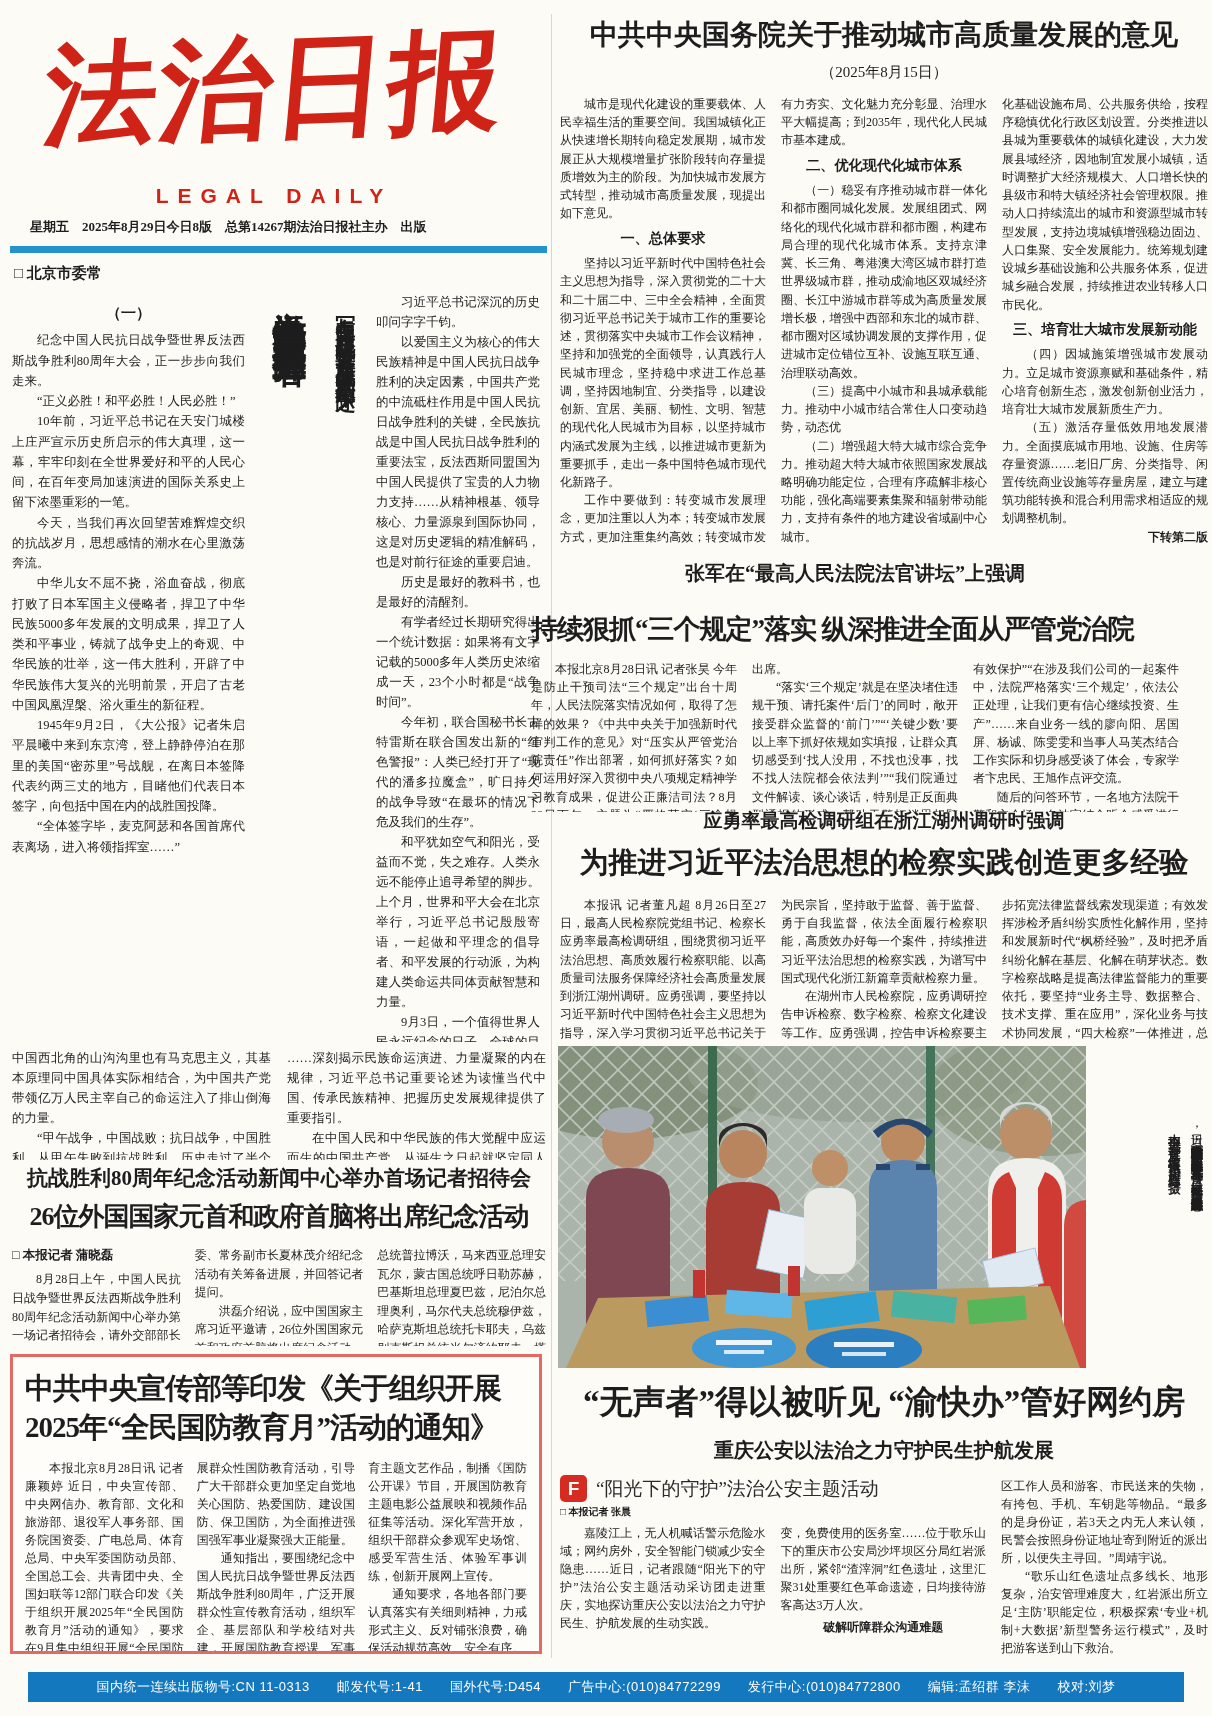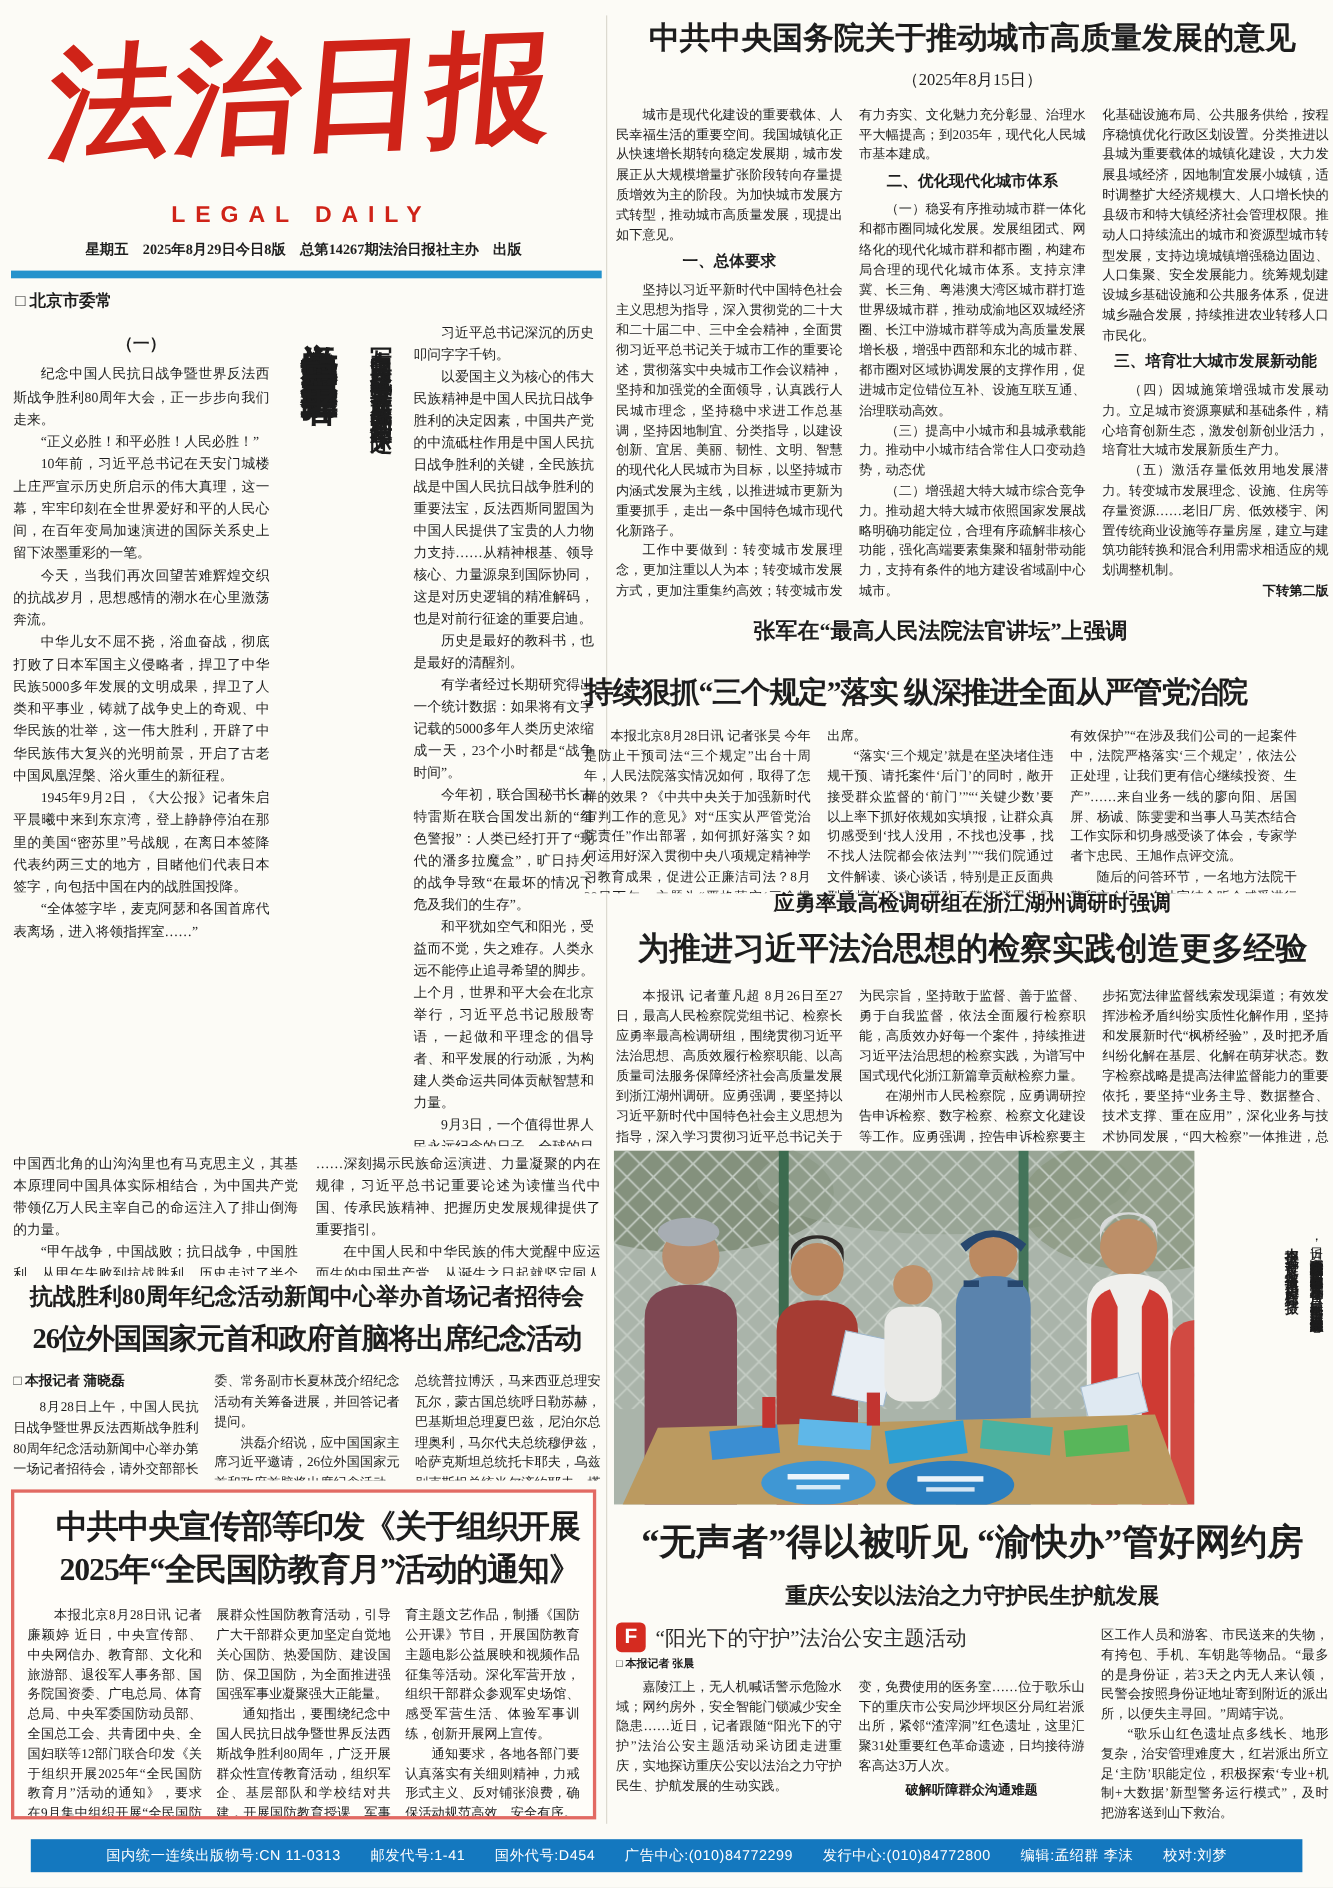--- a/index.html
+++ b/index.html
@@ -13,21 +13,21 @@
   body{margin:0;background:#dcdcd8}
   .page{position:relative;width:1212px;height:1716px;margin:0 auto;background:#fcfbf6;
         font-family:"Liberation Serif","DejaVu Serif",serif;color:var(--ink);overflow:hidden}
   .abs{position:absolute}
 
   
   .brand{left:0;top:30px;width:548px;text-align:center;font-size:112px;line-height:1.05;
          font-weight:bold;color:var(--red);transform:skewX(-7deg) rotate(-2deg);letter-spacing:2px;white-space:nowrap}
   .brand-en{left:0;top:184px;width:548px;text-align:center;font-size:21px;font-weight:bold;
             letter-spacing:9px;color:var(--red);font-family:"Liberation Sans","DejaVu Sans",sans-serif}
-  .dateline{left:30px;top:218px;width:492px;display:flex;justify-content:center;
+  .dateline{left:30px;top:218px;width:492px;display:flex;justify-content:flex-start;
             font-size:13px;font-weight:bold}
   .bluebar{left:10px;top:246px;width:537px;height:7px;background:var(--bar-blue)}
   .sep-v{left:551px;top:14px;width:1px;height:1644px;background:#d9d6cd}
 
   
   .cols{display:flex;overflow:hidden}
   .col{flex:1;overflow:hidden;text-align:justify}
   .col p{margin:0;text-indent:2em;}
   .col p.cont{text-indent:0}
   .col p.sec{text-indent:0;text-align:center;font-weight:bold;font-size:1.18em;margin:5px 0}
@@ -49,21 +49,21 @@
   
   .kz{left:12px;top:1164px;width:534px}
   .kz-kicker{text-align:center;font-size:21px;font-weight:bold;white-space:nowrap}
   .kz-head{text-align:center;font-size:26px;font-weight:900;margin-top:7px;white-space:nowrap;letter-spacing:-1px}
   .kz-byline{font-weight:bold;font-size:12.5px;margin-bottom:5px}
   .kz-cols{gap:14px;margin-top:12px;height:100px;font-size:12px;line-height:1.55}
 
   
   .redbox{left:10px;top:1354px;width:532px;height:300px;border:3px solid var(--box-red);
           padding:12px 12px 8px;background:#fffdf9}
-  .rb-head{text-align:right;font-size:29px;font-weight:900;line-height:1.35;letter-spacing:-1px}
+  .rb-head{text-align:left;font-size:29px;font-weight:900;line-height:1.35;letter-spacing:-1px}
   .rb-cols{gap:13px;margin-top:12px;height:192px;font-size:12px;line-height:1.5}
 
   
   .op{left:560px;top:16px;width:648px}
   .op-title{text-align:center;font-size:28px;font-weight:900;white-space:nowrap}
   .op-date{text-align:center;font-size:15px;margin-top:9px}
   .op-cols{gap:15px;margin-top:13px;height:452px;font-size:12px;line-height:1.52}
 
   
   .zj{left:531px;top:560px;width:648px}
@@ -207,21 +207,21 @@
           <p class="cont">有力夯实、文化魅力充分彰显、治理水平大幅提高；到2035年，现代化人民城市基本建成。</p>
           <p class="sec">二、优化现代化城市体系</p>
           <p>（一）稳妥有序推动城市群一体化和都市圈同城化发展。发展组团式、网络化的现代化城市群和都市圈，构建布局合理的现代化城市体系。支持京津冀、长三角、粤港澳大湾区城市群打造世界级城市群，推动成渝地区双城经济圈、长江中游城市群等成为高质量发展增长极，增强中西部和东北的城市群、都市圈对区域协调发展的支撑作用，促进城市定位错位互补、设施互联互通、治理联动高效。</p>
           <p>（三）提高中小城市和县城承载能力。推动中小城市结合常住人口变动趋势，动态优</p>
           <p>（二）增强超大特大城市综合竞争力。推动超大特大城市依照国家发展战略明确功能定位，合理有序疏解非核心功能，强化高端要素集聚和辐射带动能力，支持有条件的地方建设省域副中心城市。</p>
         </div>
       <div class="col">
           <p class="cont">化基础设施布局、公共服务供给，按程序稳慎优化行政区划设置。分类推进以县城为重要载体的城镇化建设，大力发展县域经济，因地制宜发展小城镇，适时调整扩大经济规模大、人口增长快的县级市和特大镇经济社会管理权限。推动人口持续流出的城市和资源型城市转型发展，支持边境城镇增强稳边固边、人口集聚、安全发展能力。统筹规划建设城乡基础设施和公共服务体系，促进城乡融合发展，持续推进农业转移人口市民化。</p>
           <p class="sec">三、培育壮大城市发展新动能</p>
           <p>（四）因城施策增强城市发展动力。立足城市资源禀赋和基础条件，精心培育创新生态，激发创新创业活力，培育壮大城市发展新质生产力。</p>
-          <p>（五）激活存量低效用地发展潜力。转变城市发展理念、设施、住房等存量资源……老旧厂房、低效楼宇、闲置传统商业设施等存量房屋，建立与建筑功能转换和混合利用需求相适应的规划调整机制。</p>
+          <p>（五）激活存量低效用地发展潜力。全面摸底城市用地、设施、住房等存量资源……老旧厂房、分类指导、闲置传统商业设施等存量房屋，建立与建筑功能转换和混合利用需求相适应的规划调整机制。</p>
           <p class="turn">下转第二版</p>
         </div>
     </div>
   </div>
 
   <div class="abs zj">
     <div class="zj-kicker">张军在“最高人民法院法官讲坛”上强调</div>
     <div class="zj-head">持续狠抓“三个规定”落实 纵深推进全面从严管党治院</div>
     <div class="zj-cols cols">
       <div class="col">

